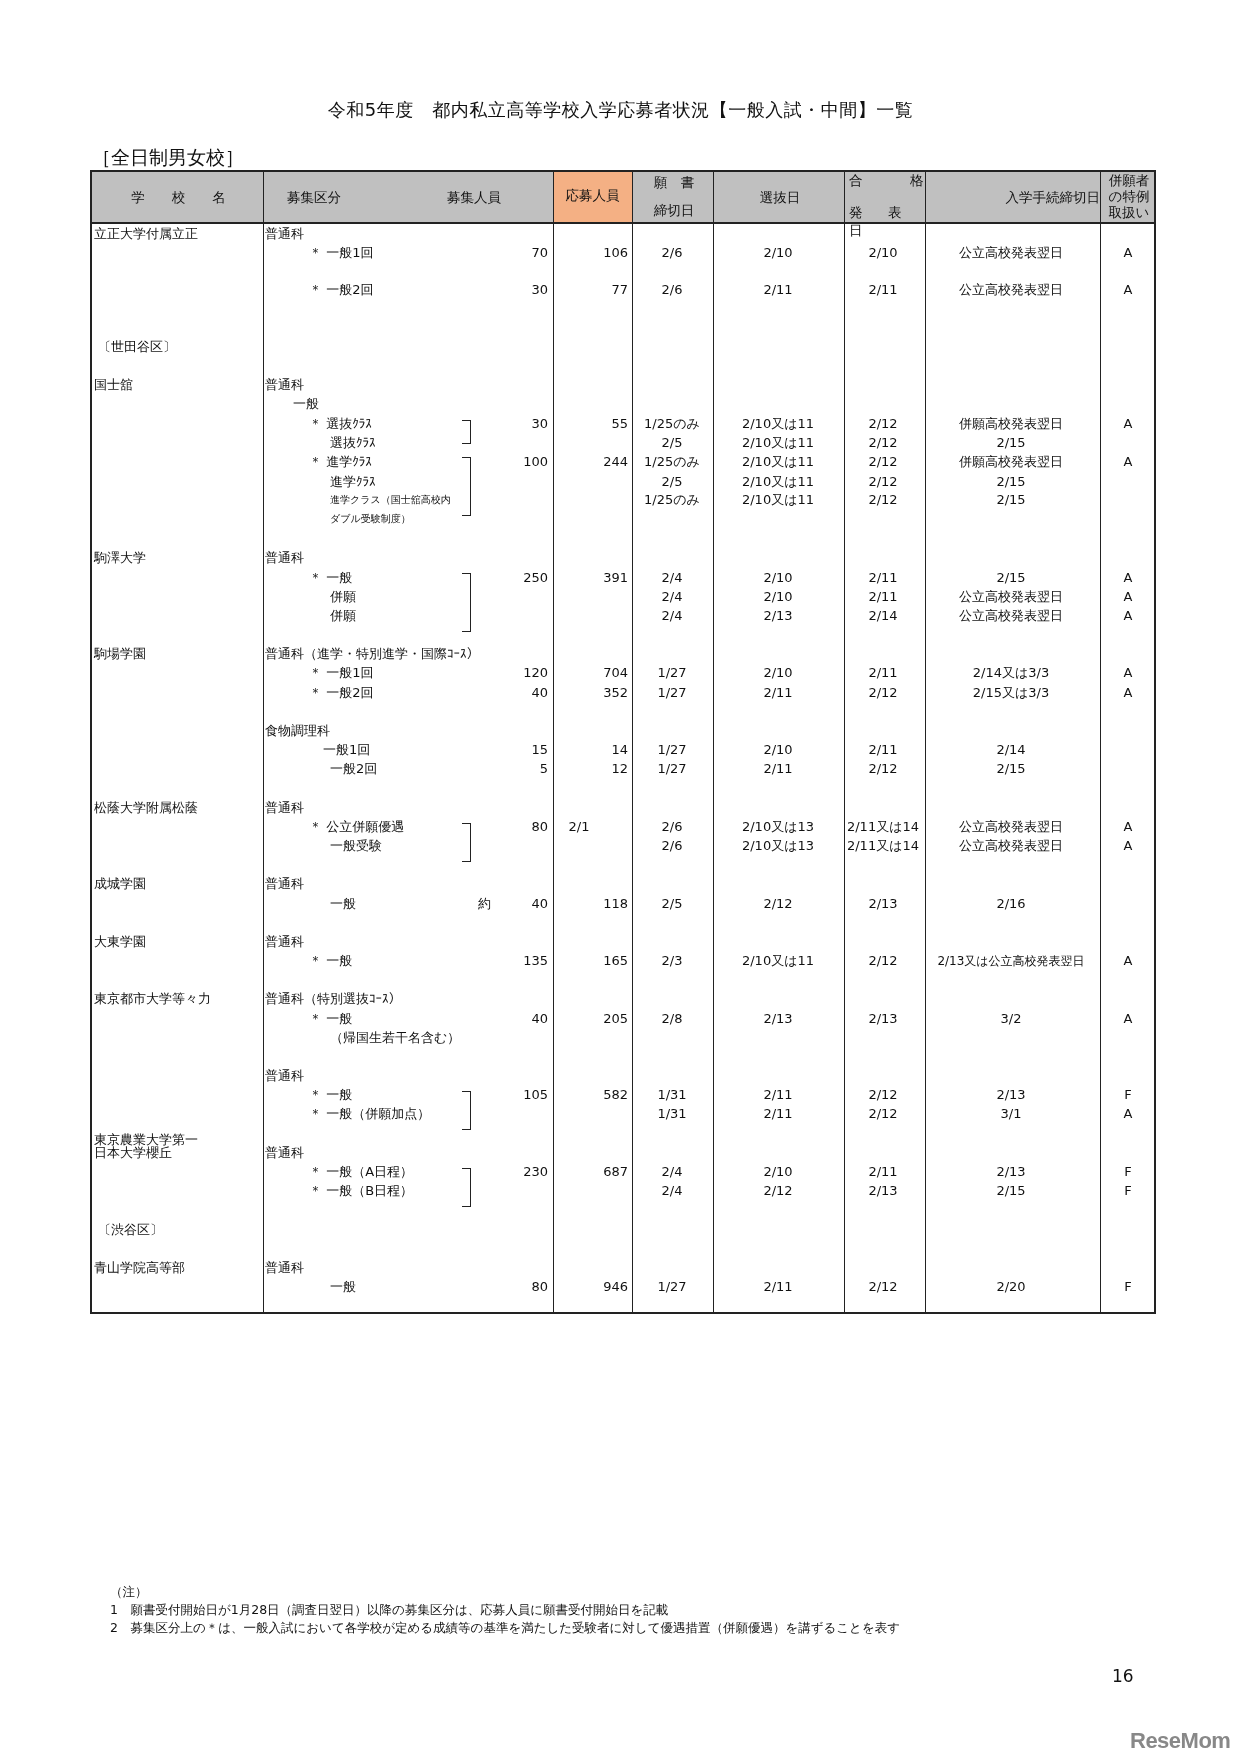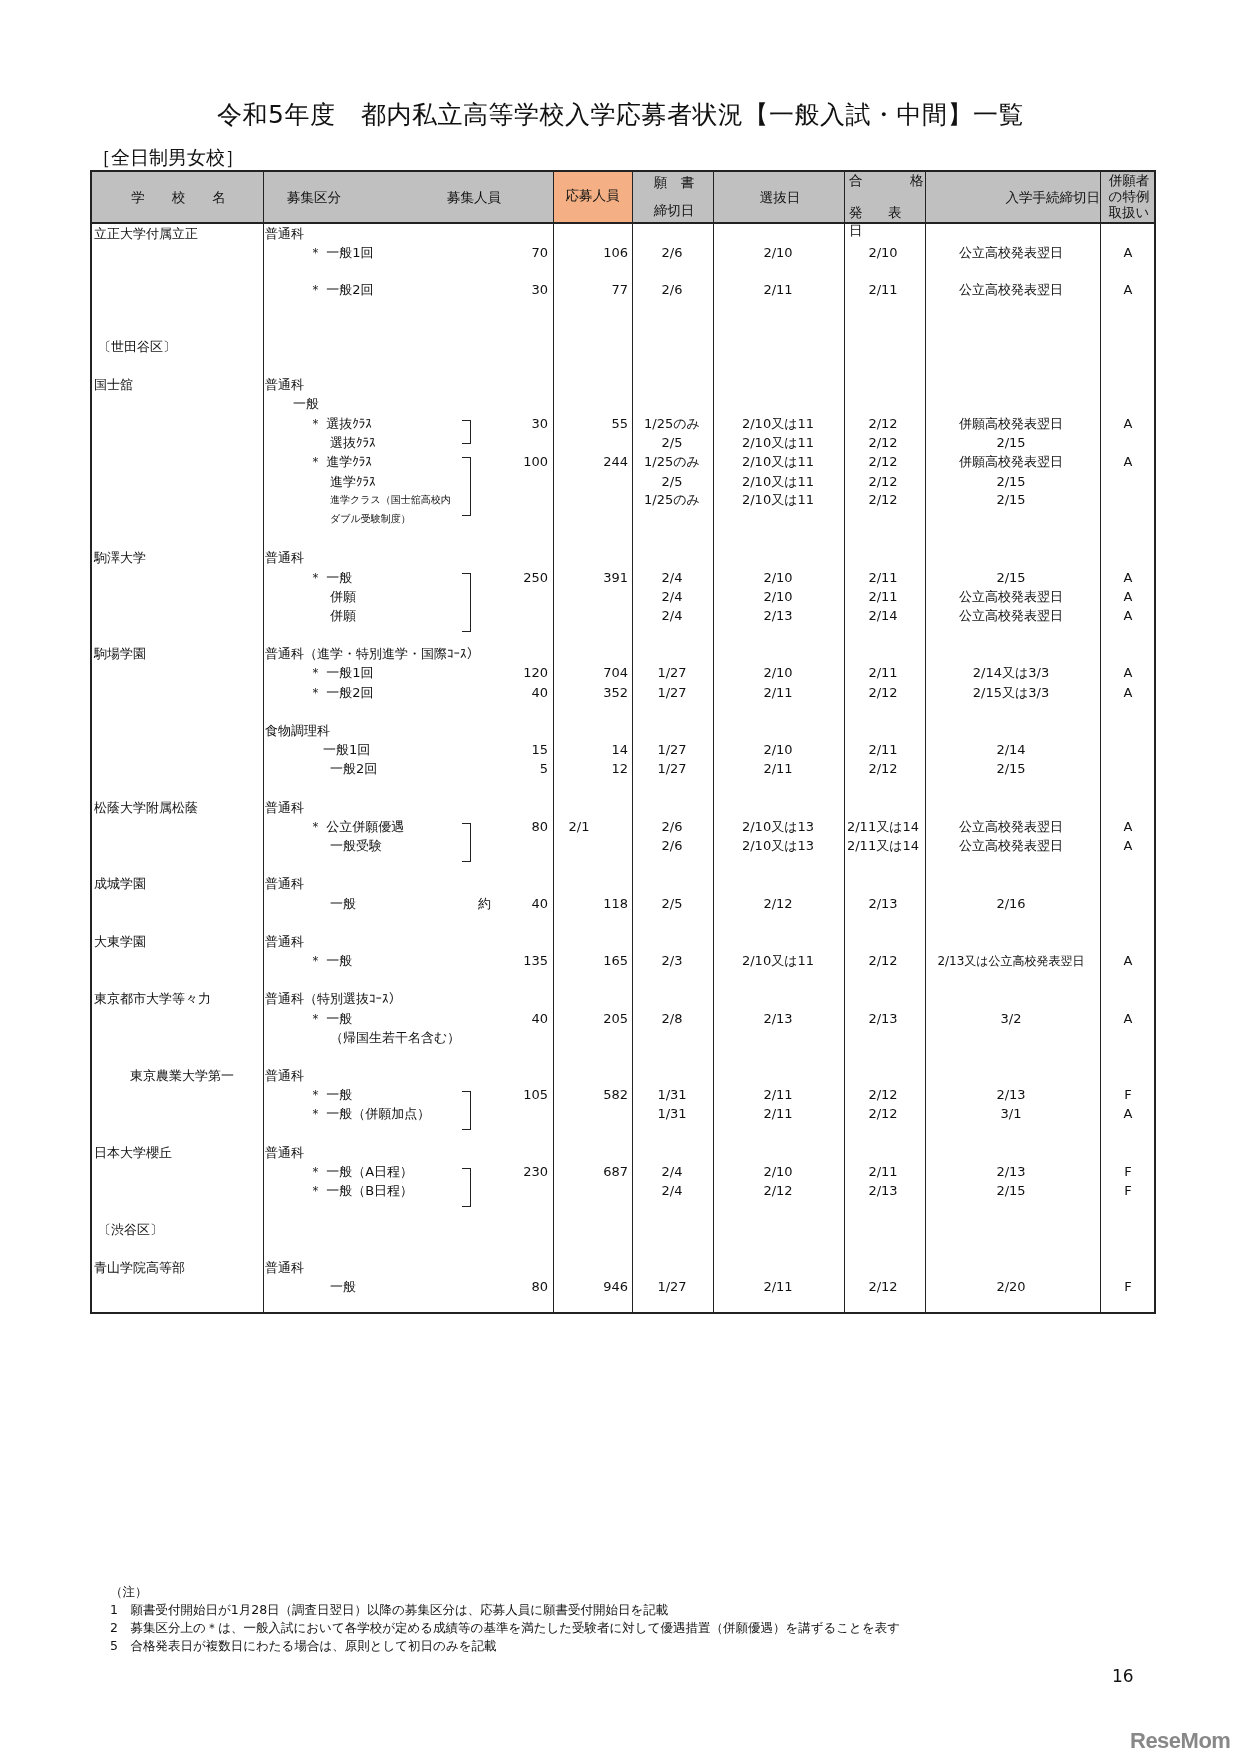--- a/index.html
+++ b/index.html
@@ -1,19 +1,19 @@
 <!DOCTYPE html>
 <html><head>
 <meta charset="utf-8">
 <style>
   html, body { margin:0; padding:0; background:#ffffff; }
   body { width:1241px; height:1755px; position:relative; overflow:hidden;
          font-family:"DejaVu Sans","Liberation Sans",sans-serif; color:#111; }
   .abs { position:absolute; white-space:nowrap; }
-  .title { left:0; width:1241px; top:98px; text-align:center; font-size:25px; letter-spacing:0.5px; }
+  .title { left:0; width:1241px; top:98px; text-align:center; font-size:18px; letter-spacing:0.5px; }
   .section { left:92px; top:145px; font-size:19px; }
   .tbl { position:absolute; left:90px; top:170px; width:1066px; height:1144px;
          border:2px solid #222; box-sizing:border-box; }
   .hdr { position:absolute; left:0; top:0; width:100%; height:52px; background:#c0c0c0;
          border-bottom:2px solid #222; box-sizing:border-box; }
   .vline { position:absolute; top:0; bottom:0; width:0; border-left:1.5px solid #222; }
   .hcell { position:absolute; top:0; height:50px; font-size:13.5px; color:#111; }
   .orange { background:#f4b084; }
   .cell { font-size:13px; line-height:16px; }
   .num { text-align:right; }
@@ -210,21 +210,21 @@
     <div class="abs cell " style="left:265px;top:991px;">普通科（特別選抜ｺｰｽ）</div>
     <div class="abs cell " style="left:309px;top:1011px;">＊ 一般</div>
     <div class="abs cell num" style="left:488px;width:60px;top:1011px;">40</div>
     <div class="abs cell num" style="left:568px;width:60px;top:1011px;">205</div>
     <div class="abs cell ctr" style="left:627px;width:90px;top:1011px;">2/8</div>
     <div class="abs cell ctr" style="left:713px;width:130px;top:1011px;">2/13</div>
     <div class="abs cell ctr" style="left:842px;width:82px;top:1011px;">2/13</div>
     <div class="abs cell ctr" style="left:924px;width:174px;top:1011px;">3/2</div>
     <div class="abs cell ctr" style="left:1108px;width:40px;top:1011px;">A</div>
     <div class="abs cell " style="left:330px;top:1030px;">（帰国生若干名含む）</div>
-    <div class="abs cell " style="left:94px;top:1068px;margin-left:36px;">東京農業大学第一</div>
+    <div class="abs cell " style="left:94px;top:1132px;">東京農業大学第一</div>
     <div class="abs cell " style="left:265px;top:1068px;">普通科</div>
     <div class="abs cell " style="left:309px;top:1087px;">＊ 一般</div>
     <div class="abs cell num" style="left:488px;width:60px;top:1087px;">105</div>
     <div class="abs cell num" style="left:568px;width:60px;top:1087px;">582</div>
     <div class="abs cell ctr" style="left:627px;width:90px;top:1087px;">1/31</div>
     <div class="abs cell ctr" style="left:713px;width:130px;top:1087px;">2/11</div>
     <div class="abs cell ctr" style="left:842px;width:82px;top:1087px;">2/12</div>
     <div class="abs cell ctr" style="left:924px;width:174px;top:1087px;">2/13</div>
     <div class="abs cell ctr" style="left:1108px;width:40px;top:1087px;">F</div>
     <div class="abs cell " style="left:309px;top:1106px;">＊ 一般（併願加点）</div>
@@ -265,17 +265,16 @@
     <div class="bracket" style="left:462px;top:573px;height:59px;"></div>
     <div class="bracket" style="left:462px;top:823px;height:39px;"></div>
     <div class="bracket" style="left:462px;top:1091px;height:39px;"></div>
     <div class="bracket" style="left:462px;top:1168px;height:39px;"></div>
   </div>
 
 <div class="abs notes" style="left:110px;top:1583px;">
   <div>（注）</div>
   <div>1　願書受付開始日が1月28日（調査日翌日）以降の募集区分は、応募人員に願書受付開始日を記載</div>
   <div>2　募集区分上の＊は、一般入試において各学校が定める成績等の基準を満たした受験者に対して優遇措置（併願優遇）を講ずることを表す</div>
-  <div>5　合格発表日が複数日にわたる場合は、原則として初日のみを記載</div>
 </div>
 
 <div class="abs pagenum" style="left:1112px;top:1666px;">16</div>
 <div class="abs logo" style="left:1130px;top:1728px;">ReseMom</div>
 
 </body></html>

